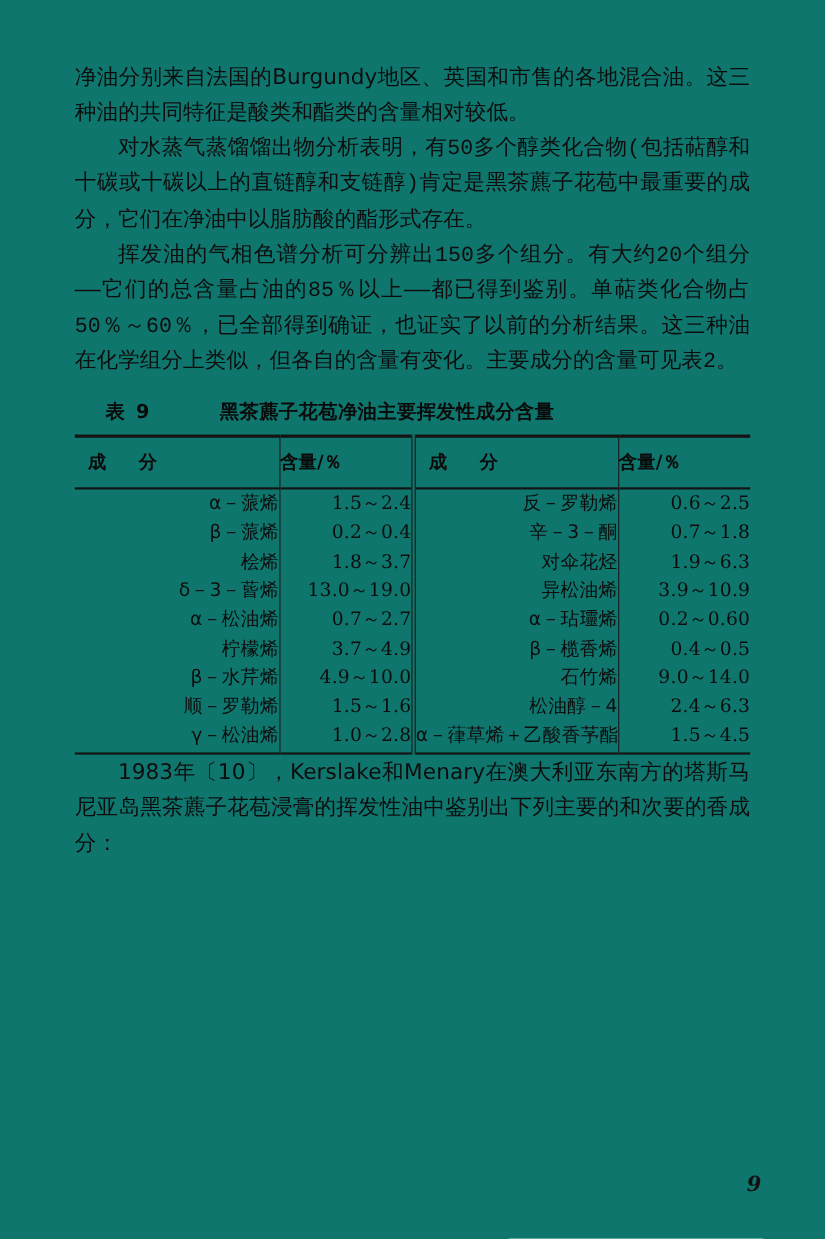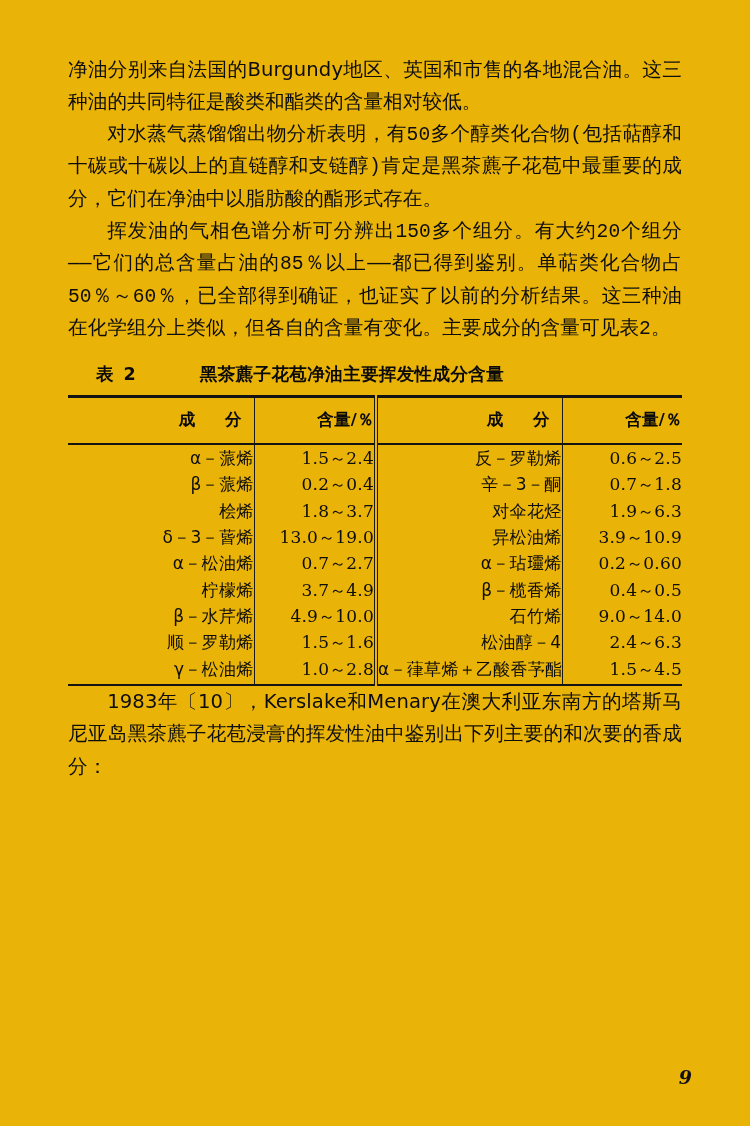--- a/index.html
+++ b/index.html
@@ -13,21 +13,21 @@
     position: relative;
     font-family: "DejaVu Sans", "Liberation Sans", sans-serif;
     color: #111111;
     overflow: hidden;
   }
   .page {
     position: absolute;
     left: 0; top: 0;
     width: 750px;
     height: 1126px;
-    background: #eab308;
+    background: #0f766e;
   }
   .content {
     position: absolute;
     left: 68px;
     top: 54px;
     width: 614px;
   }
 
   
   .para {
@@ -76,21 +76,21 @@
   }
   table.data colgroup col.c1 { width: 186px; }
   table.data colgroup col.c2 { width: 122px; }
   table.data colgroup col.c3 { width: 186px; }
   table.data colgroup col.c4 { width: 120px; }
 
   table.data thead th {
     font-size: 16.5px;
     font-weight: 700;
     padding: 11px 0 12px 0;
-    text-align: right;
+    text-align: left;
     border-top: 3px solid #141414;
     border-bottom: 2px solid #141414;
     color: #0a0a0a;
   }
   th.comp-head { letter-spacing: 12px; text-indent: 12px; }
   th.amt-head  { letter-spacing: 0.3px; font-size: 15.5px; }
 
   table.data tbody td {
     font-size: 17px;
     padding: 3.2px 0;
@@ -141,21 +141,21 @@
 
 <div class="page">
   <div class="content">
 
     <p class="para">净油分别来自法国的Burgundy地区、英国和市售的各地混合油。这三种油的共同特征是酸类和酯类的含量相对较低。</p>
     <p class="para indent">对水蒸气蒸馏馏出物分析表明，有50多个醇类化合物(包括萜醇和十碳或十碳以上的直链醇和支链醇)肯定是黑茶藨子花苞中最重要的成分，它们在净油中以脂肪酸的酯形式存在。</p>
     <p class="para indent">挥发油的气相色谱分析可分辨出150多个组分。有大约20个组分——它们的总含量占油的85％以上——都已得到鉴别。单萜类化合物占50％～60％，已全部得到确证，也证实了以前的分析结果。这三种油在化学组分上类似，但各自的含量有变化。主要成分的含量可见表2。</p>
 
     <div class="table-block">
       <div class="table-caption">
-        <span class="cap-label">表 2</span>
+        <span class="cap-label">表 9</span>
         <span class="cap-title">黑茶藨子花苞净油主要挥发性成分含量</span>
       </div>
 
       <table class="data">
         <colgroup>
           <col class="c1">
             <col class="c2">
             <col class="c3">
             <col class="c4">
         </colgroup>

